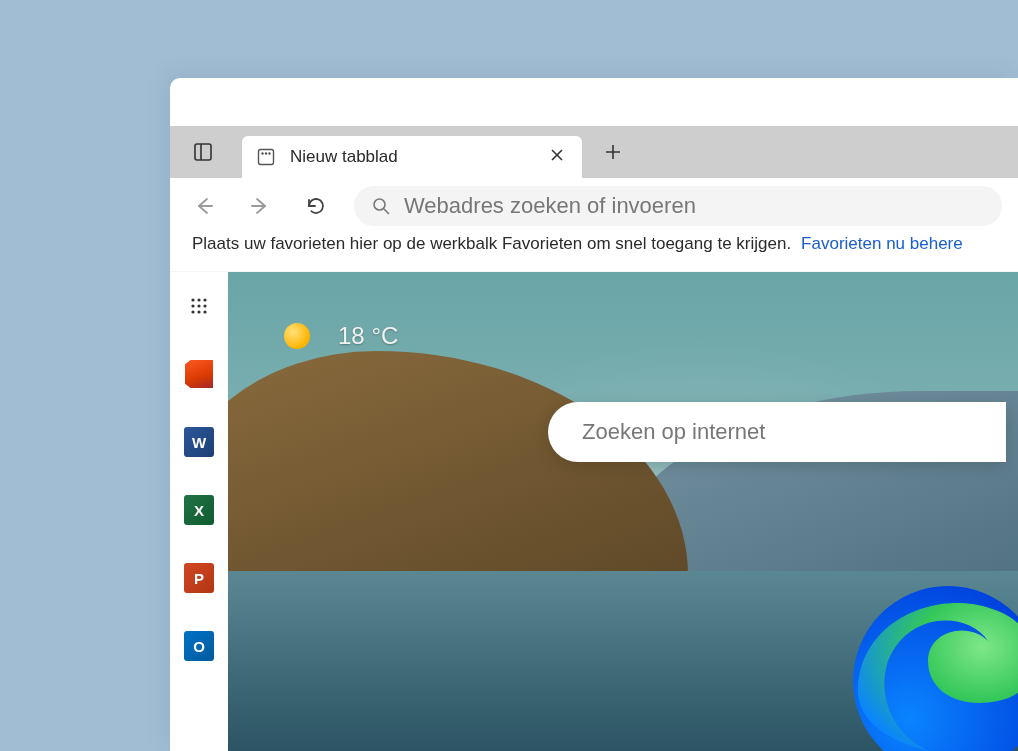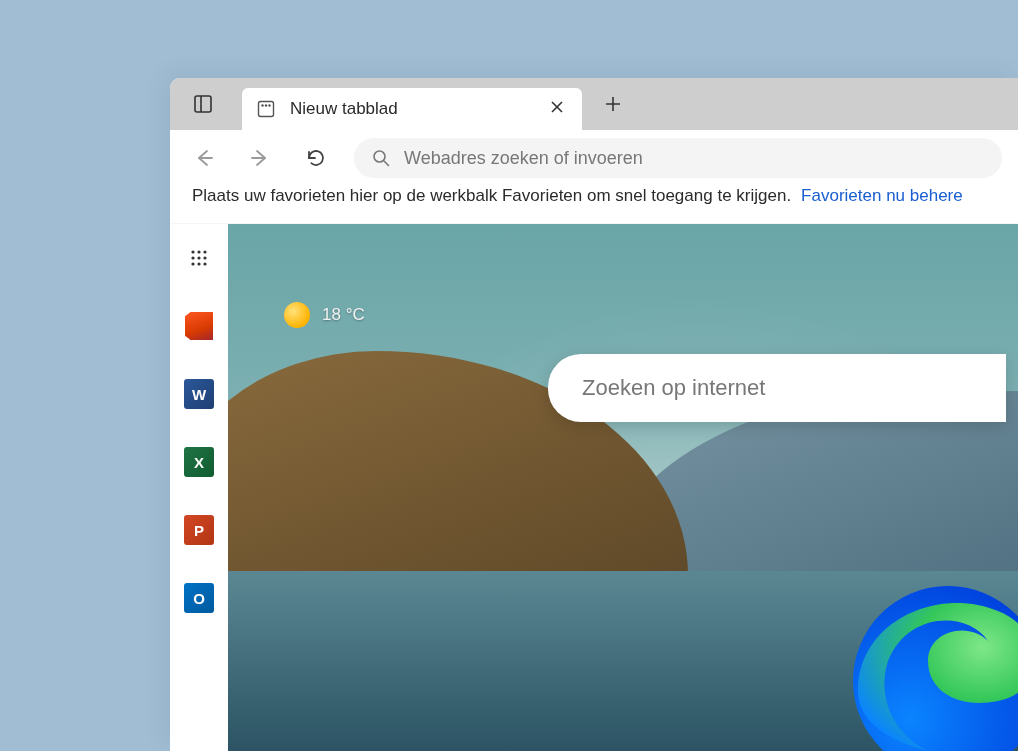--- a/index.html
+++ b/index.html
@@ -23,20 +23,21 @@
     flex-direction: column;
   }
 
   
   .tab-strip {
     height: 52px;
     background: #cecece;
     display: flex;
     align-items: center;
     padding-left: 14px;
+    margin-top: 48px;
   }
   .tab-actions-btn {
     width: 38px;
     height: 38px;
     display: flex;
     align-items: center;
     justify-content: center;
     margin-right: 20px;
     cursor: pointer;
   }
@@ -97,21 +98,21 @@
     border-radius: 20px;
     display: flex;
     align-items: center;
     padding: 0 18px;
     gap: 14px;
   }
   .address-input {
     flex: 1;
     border: none;
     background: transparent;
-    font-size: 18px;
+    font-size: 22px;
     color: #a16207;
     outline: none;
   }
   .address-input::placeholder { color: #777; }
 
   
   .fav-bar {
     height: 38px;
     display: flex;
     padding: 0 22px;
@@ -198,37 +199,36 @@
     position: absolute; left:0; right:0; bottom:0; height: 180px;
     background: linear-gradient(to bottom,#5b8793,#2c5464);
   }
 
   .weather {
     position: absolute;
     top: 50px;
     left: 56px;
     display: flex;
     align-items: center;
-    gap: 12px;
+    gap: 28px;
     color: #f2f2f2;
-    font-size: 17px;
+    font-size: 24px;
     text-shadow: 0 1px 2px rgba(0,0,0,0.3);
-    margin-top: 28px;
   }
   .sun {
     width: 26px; height: 26px; border-radius: 50%;
     background: radial-gradient(circle at 35% 35%, #ffe17a, #ffb300 70%);
   }
 
   .ntp-search {
     position: absolute;
     top: 130px;
     left: 320px;
     right: 12px;
-    height: 68px;
+    height: 60px;
     background: #fff;
     border-top-left-radius: 33px;
     border-bottom-left-radius: 33px;
     display: flex;
     align-items: center;
     padding-left: 34px;
     box-shadow: 0 4px 16px rgba(0,0,0,0.15);
   }
   .ntp-search-input {
     border: none;

